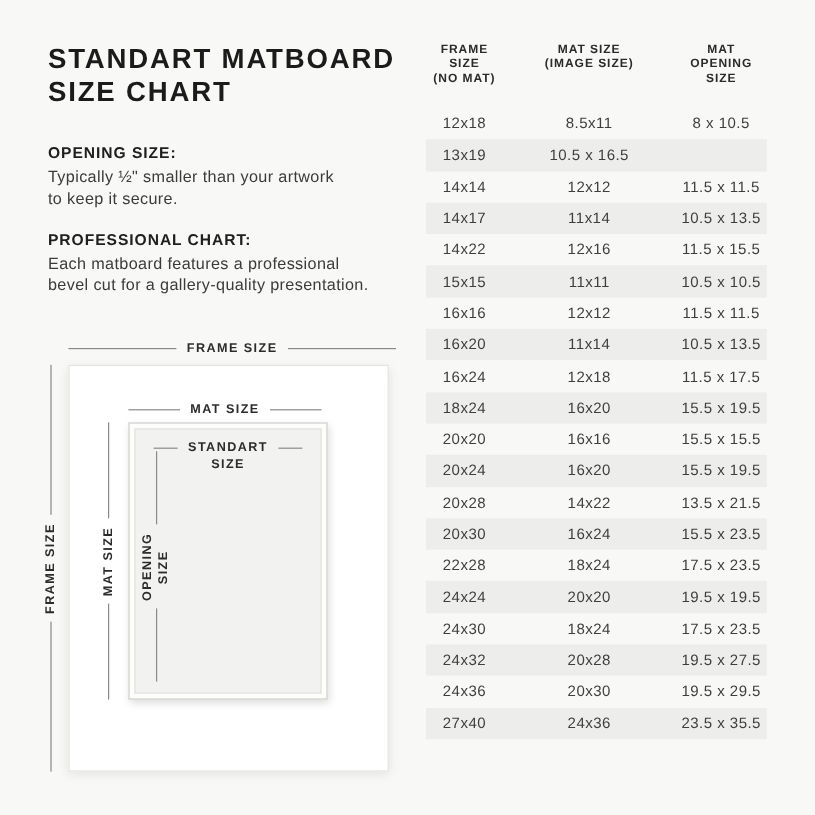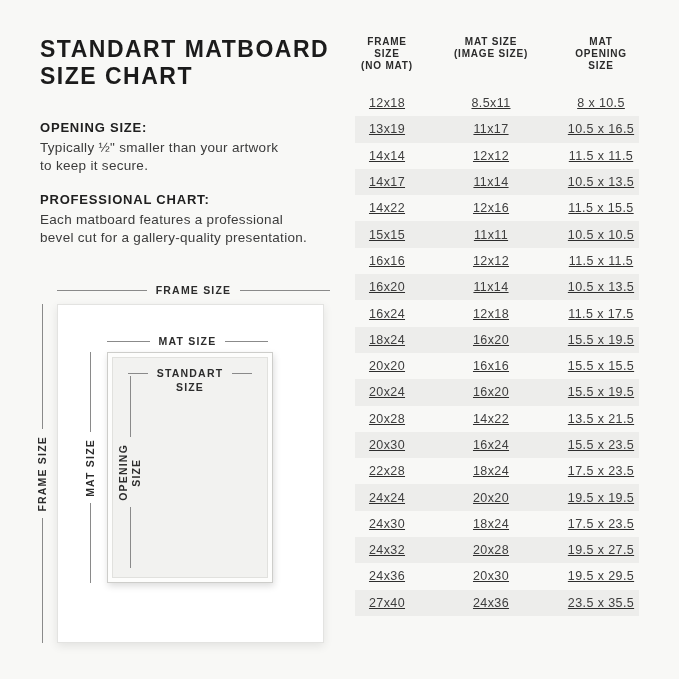--- a/index.html
+++ b/index.html
@@ -79,21 +79,21 @@
     position:absolute; left:355px; top:36px; width:284px;
     display:grid; grid-template-columns:64px 144px 76px;
   }
   .thcell {
     font-size:10px; font-weight:700; letter-spacing:0.8px; color:#2b2b2b;
     text-align:center; line-height:12px; white-space:pre-line;
   }
   .tbody { position:absolute; left:355px; top:90px; width:284px; }
   .trow {
     display:grid; grid-template-columns:64px 144px 76px;
-    height:26.3px; align-items:center;text-decoration:underline;
+    height:26.3px; align-items:center;
   }
   .trow.alt { background:#ededeb; }
   .tcell {
     font-size:12.5px; color:#3e3e3e; letter-spacing:0.4px; text-align:center;
   }
 </style>
 </head>
 <body>
 
 <div class="canvas">
@@ -166,21 +166,20 @@
   </div>
 
   <div class="tbody">
       <div class="trow">
         <div class="tcell">12x18</div>
         <div class="tcell">8.5x11</div>
         <div class="tcell">8 x 10.5</div>
       </div>
       <div class="trow alt">
         <div class="tcell">13x19</div>
-        <div class="tcell">11x17</div>
         <div class="tcell">10.5 x 16.5</div>
       </div>
       <div class="trow">
         <div class="tcell">14x14</div>
         <div class="tcell">12x12</div>
         <div class="tcell">11.5 x 11.5</div>
       </div>
       <div class="trow alt">
         <div class="tcell">14x17</div>
         <div class="tcell">11x14</div>

